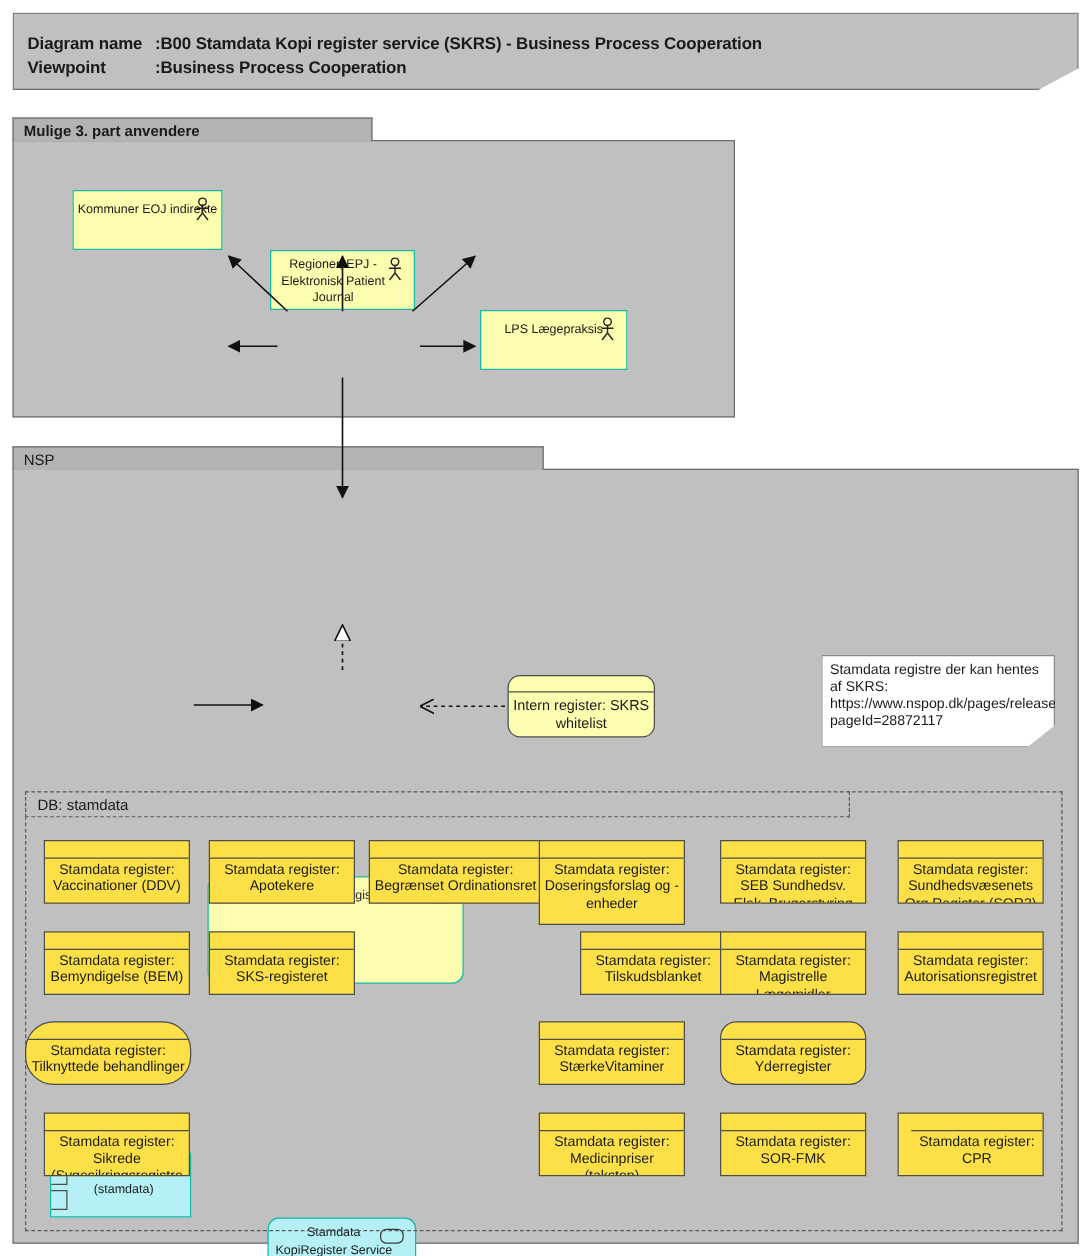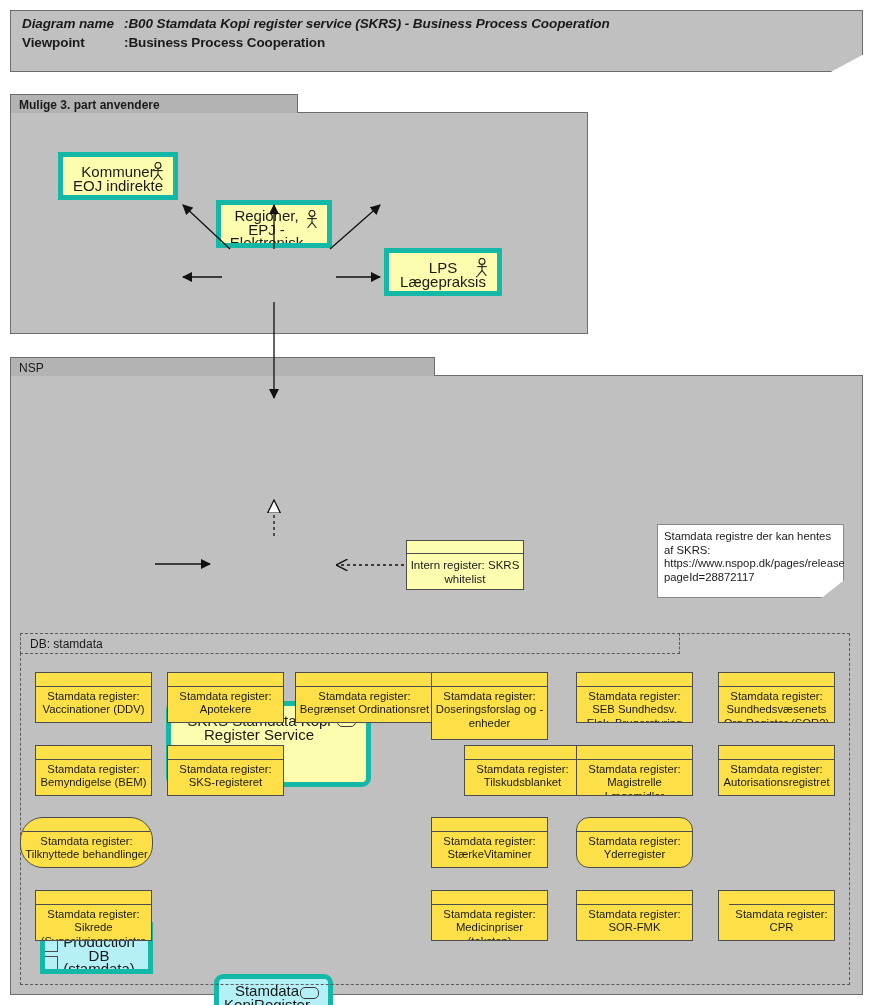--- a/index.html
+++ b/index.html
@@ -12,21 +12,21 @@
   
   #diagram-header{
     left:10px;top:10px;width:853px;height:62px;
     background:#c0c0c0;border:1px solid #6d6d6d;
     clip-path:polygon(0 0, 100% 0, 100% 72%, 96.2% 100%, 0 100%);
   }
   #diagram-header .hline{
     display:flex;align-items:baseline;font-weight:bold;font-size:13.5px;
     padding-left:11px;letter-spacing:-0.1px;
   }
-  #diagram-header .hline.l1{padding-top:5px;font-style:italic;}
+  #diagram-header .hline.l1{padding-top:16px;}
   #diagram-header .hline.l2{padding-top:4px;}
   #diagram-header .hlabel{display:inline-block;width:102px;flex:none;}
 
   
   .group-tab{
     background:#b3b3b3;border:1px solid #6d6d6d;border-bottom:none;
     font-size:12px;padding:2px 0 0 8px;line-height:16px;height:19px;
   }
   .group-body{background:#c0c0c0;border:1px solid #6d6d6d;}
 
@@ -45,21 +45,21 @@
     left:20px;top:633px;width:660px;height:21px;
     border:1px dashed #5a5a5a;border-bottom:1px dashed #5a5a5a;
     background:#c0c0c0;font-size:12px;padding:3px 0 0 9px;line-height:15px;
   }
   #group-db-stamdata-mask{
     left:21px;top:654px;width:658px;height:2px;background:#c0c0c0;border:none;
   }
 
   
   .el{
-    border:5px solid #14b8a6;font-size:15px;line-height:13.5px;
+    border:1px solid #14b8a6;font-size:10px;line-height:13.5px;
     text-align:center;overflow:hidden;
   }
   .el .txt{padding:0 3px;}
 
   .actor-box{background:#fdfdb0;position:relative;}
   .actor-box .txt{padding-top:8px;}
   .actor-ico{position:absolute;right:8px;top:5px;width:14px;height:19px;}
 
   .comp-box{background:#b4f0f5;position:relative;}
   .comp-box .txt{padding-top:0;}
@@ -195,21 +195,21 @@
   <span class="comp-tab" style="top:9px;"></span>
   <span class="comp-tab" style="top:29px;"></span>
   <div class="txt" style="padding-top:8px;padding-left:8px;">Production DB (stamdata)</div>
 </div>
 
 <div class="abs el svc-box cyan" style="left:214px;top:538px;width:119px;height:56px;">
   <span class="svc-ico" style="right:9px;top:8px;"></span>
   <div class="txt" style="padding-top:5px;padding-right:16px;">Stamdata KopiRegister Service (SKRS)</div>
 </div>
 
-<div class="abs flat-note" style="left:406px;top:540px;width:118px;height:50px;">
+<div class="abs flat-note" style="left:406px;top:540px;width:118px;height:50px;border-radius:10px;">
   <div class="band"></div>
   <div class="txt">Intern register: SKRS whitelist</div>
 </div>
 
 <div class="abs note-box" style="left:657px;top:524px;width:187px;height:74px;">
   <span>Stamdata registre der kan hentes af SKRS: https://www.nspop.dk/pages/releaseview.action?pageId=28872117</span>
 </div>
 
 <div class="abs" id="group-db-stamdata"></div>
 <div class="abs" id="group-db-stamdata-tab">

